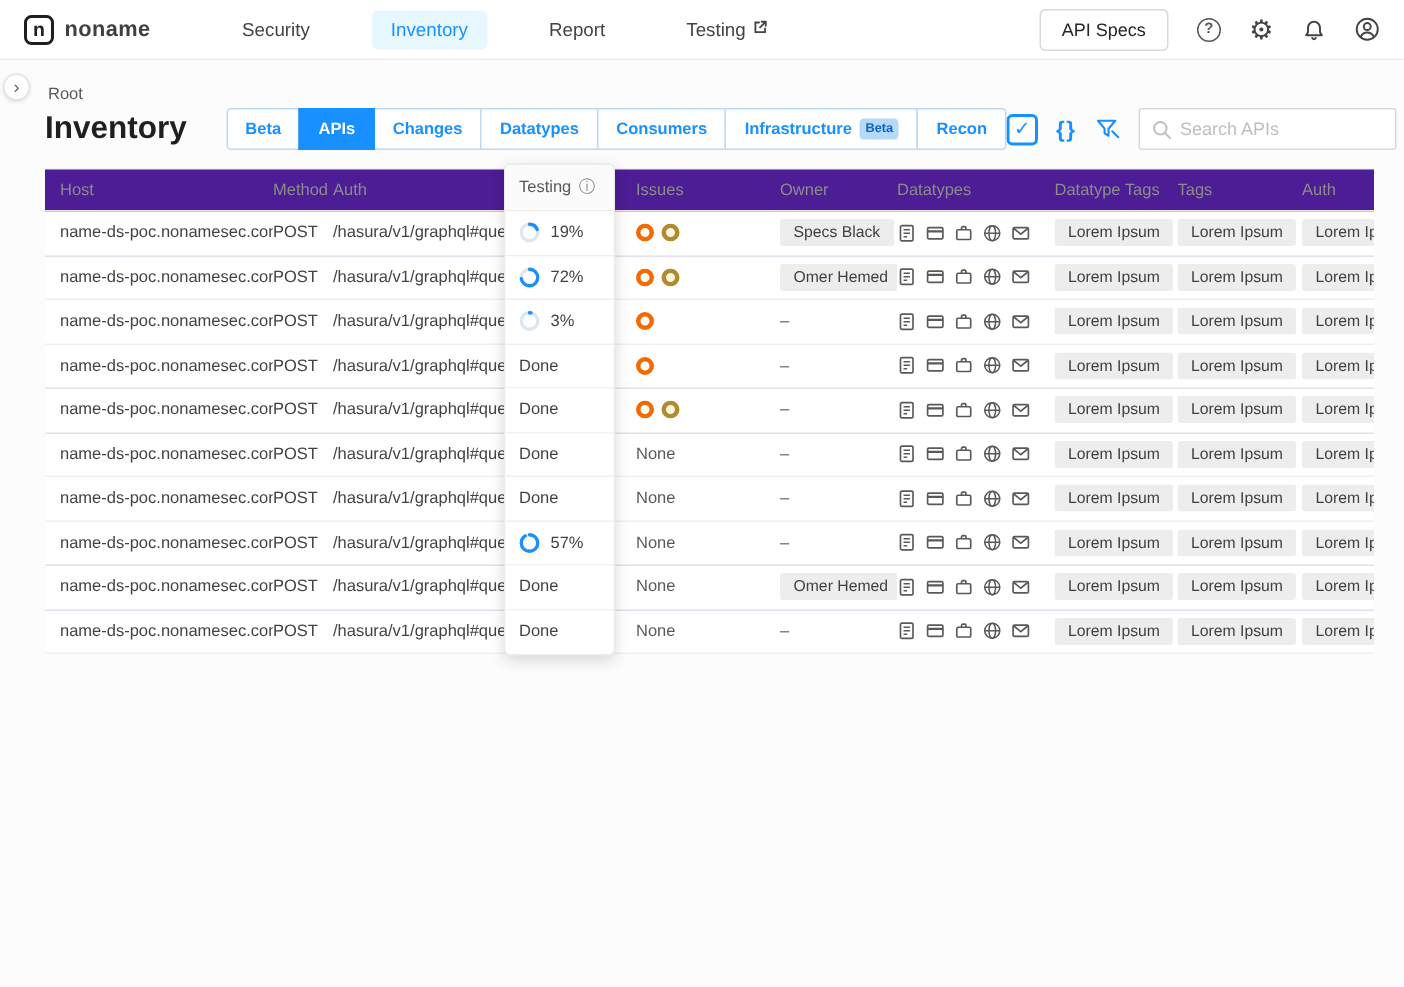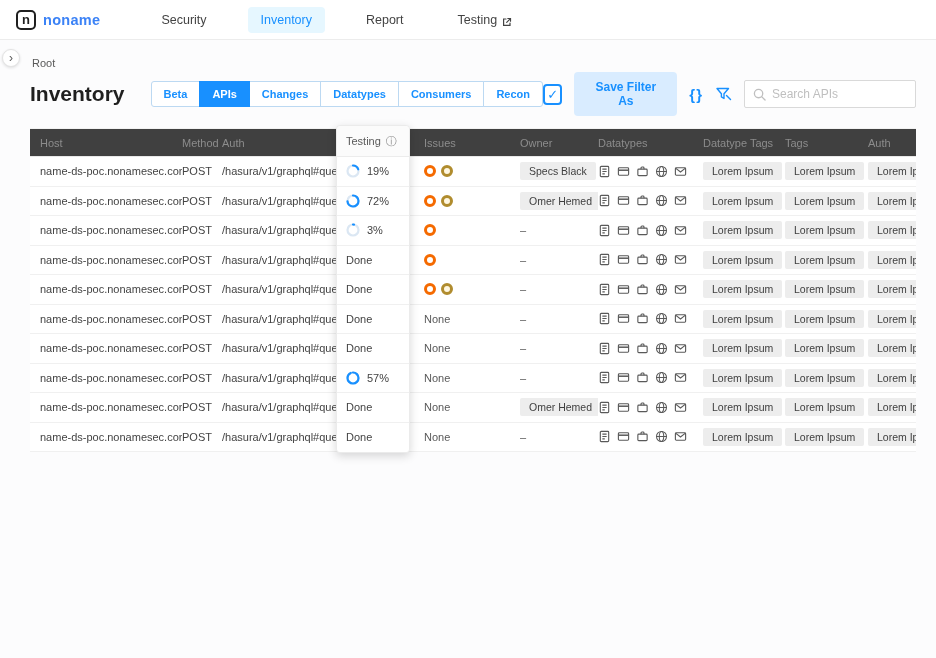--- a/index.html
+++ b/index.html
@@ -16,25 +16,25 @@
   .topnav {
     height: 40px; background: #fff; border-bottom: 1px solid #ececec;
     display: flex; align-items: center; padding: 0 16px;
   }
   .logo-wrap { display: flex; align-items: center; cursor: pointer; }
   .logo-box {
     width: 20px; height: 20px; border: 2px solid #1f1f1f; border-radius: 5px;
     display: flex; align-items: center; justify-content: center;
     font-weight: bold; font-size: 13px; margin-right: 7px; color: #1f1f1f;
   }
-  .brand { font-weight: 700; font-size: 14.5px; letter-spacing: .3px; color: #3b82f6; }
+  .brand { font-weight: 700; font-size: 14.5px; letter-spacing: .3px; color: #404040; }
   .main-nav { display: flex; margin-left: 48px; gap: 28px; }
   .nav-item {
     font-size: 12.5px; color: #434343; padding: 6px 13px; border-radius: 4px;
-    cursor: pointer; display: flex; align-items: flex-end; gap: 5px; white-space: nowrap;
+    cursor: pointer; display: flex; align-items: flex-start; gap: 5px; white-space: nowrap;
   }
   .nav-item.active { background: #e6f7ff; color: #1890ff; font-weight: 500; }
   .nav-right { margin-left: auto; display: flex; align-items: center; gap: 19px; }
   .api-specs-btn {
     font-family: inherit; font-size: 12px; color: #262626; background: #fff;
     border: 1px solid #d9d9d9; border-radius: 4px; padding: 6px 14px; cursor: pointer;
   }
   .nav-icon { display: flex; align-items: center; cursor: pointer; color: #434343; }
   .help-circle {
     width: 16px; height: 16px; border: 1.4px solid #595959; border-radius: 50%;
@@ -91,21 +91,21 @@
   }
   .search-box input {
     border: none; outline: none; flex: 1; font-family: inherit; font-size: 12px;
     color: #434343; min-width: 0; background: transparent;
   }
   .search-box input::placeholder { color: #bfbfbf; }
 
   
   .table-wrap {
     position: relative; margin: 0 20px 0 30px; width: 886px;
-    background: #404040; border-top: 1px solid #f2f2f2;
+    background: #4c1d95; border-top: 1px solid #f2f2f2;
   }
   .thead, .trow {
     display: grid;
     grid-template-columns: 152px 40px 114px 88px 96px 78px 105px 82px 83px 48px;
     align-items: center;
   }
   .thead { height: 28px; border-bottom: 1px solid #e8e8e8; }
   .hcell { font-size: 11px; color: #8c8c8c; white-space: nowrap; overflow: hidden; }
   .trow { height: 29.5px; border-bottom: 1px solid #f0f0f0; font-size: 11px; background: #fff; }
   .cell { overflow: hidden; white-space: nowrap; display: flex; align-items: center; }
@@ -168,20 +168,40 @@
         <a class="nav-item">
           <span>Testing</span>
           <span style="display:flex">
             <svg width="10" height="10" viewBox="0 0 10 10" fill="none" stroke="#434343" stroke-width="1.2" stroke-linecap="round">
               <path d="M4 2H1.6v6.4H8V6"></path>
               <path d="M5.8 1.5h2.7v2.7M8.4 1.6L4.7 5.3"></path>
             </svg>
           </span>
         </a>
       </nav>
+    <div class="nav-right">
+      <button class="api-specs-btn">API Specs</button>
+      <span class="nav-icon">
+        <span class="help-circle">?</span>
+      </span>
+      <span class="nav-icon gear-glyph">⚙</span>
+      <span class="nav-icon">
+        <svg width="16" height="16" viewBox="0 0 16 16" fill="none" stroke="#434343" stroke-width="1.3" stroke-linejoin="round">
+            <path d="M8 2.5a4 4 0 0 0-4 4v3L2.8 11.5h10.4L12 9.5v-3a4 4 0 0 0-4-4z"></path>
+            <path d="M6.8 13.3a1.3 1.3 0 0 0 2.4 0" stroke-linecap="round"></path>
+          </svg>
+      </span>
+      <span class="nav-icon">
+        <svg width="17" height="17" viewBox="0 0 16 16" fill="none" stroke="#434343" stroke-width="1.2">
+            <circle cx="8" cy="8" r="6.6"></circle>
+            <circle cx="8" cy="6.3" r="2.2"></circle>
+            <path d="M3.9 12.7a4.5 4.5 0 0 1 8.2 0"></path>
+          </svg>
+      </span>
+    </div>
   </header>
 
   <div class="crumb-row">
     <button class="collapse-btn">
       <span>›</span>
     </button>
     <span class="crumb">Root</span>
   </div>
 
   <div class="page-header">
@@ -196,26 +216,29 @@
         <button class="tab">
           <span>Changes</span>
         </button>
         <button class="tab">
           <span>Datatypes</span>
         </button>
         <button class="tab">
           <span>Consumers</span>
         </button>
         <button class="tab">
+          <span>Infrastructure</span>
+          <span class="beta-badge">Beta</span>
+        </button>
+        <button class="tab">
           <span>Recon</span>
         </button>
       </div>
     <div class="toolbar">
       <span class="check-icon">✓</span>
-      <button class="save-filter-btn">Save Filter As</button>
       <span class="braces-icon">{}</span>
       <span class="filter-icon">
         <svg width="17" height="16" viewBox="0 0 17 16" fill="none" stroke="#1890ff" stroke-width="1.4" stroke-linejoin="round">
             <path d="M2 2.5h11.5L9 7.8v4.7l-2.6-1.6V7.8L2 2.5z"></path>
             <path d="M11.5 9.5l4 4" stroke-linecap="round"></path>
           </svg>
       </span>
       <div class="search-box">
         <span style="display:flex">
           <svg width="13" height="13" viewBox="0 0 14 14" fill="none" stroke="#bfbfbf" stroke-width="1.4" stroke-linecap="round">

